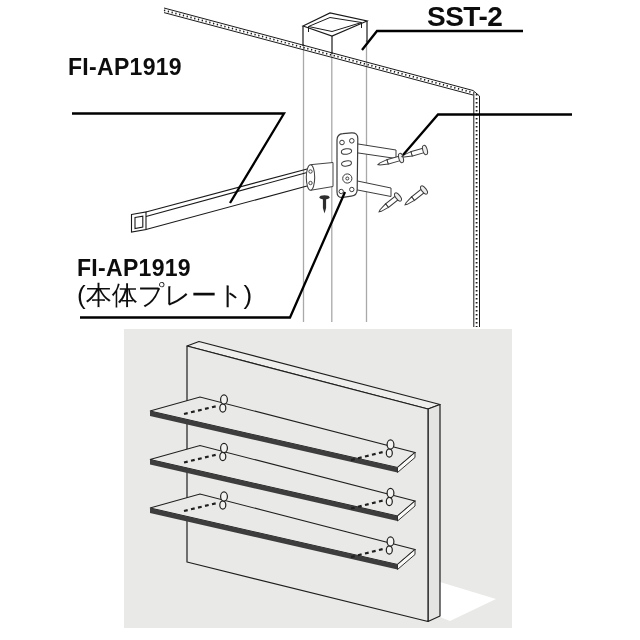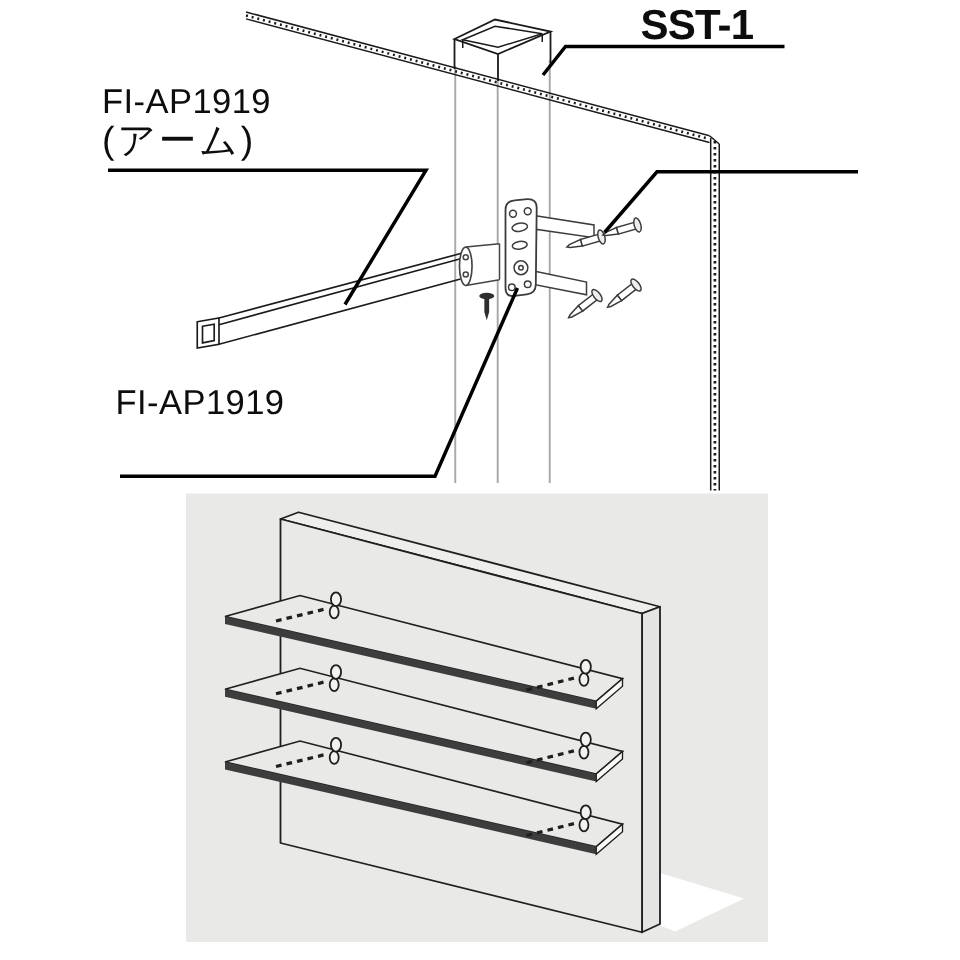--- a/index.html
+++ b/index.html
@@ -1,20 +1,20 @@
 <!DOCTYPE html>
 <html><head>
 <meta charset="utf-8">
 <style>
   html,body{margin:0;padding:0;background:#fff;}
   .stage{position:relative;width:640px;height:640px;background:#ffffff;overflow:hidden;
          font-family:"Liberation Sans",sans-serif;}
   .stage svg{position:absolute;left:0;top:0;}
   .lbl{position:absolute;color:#0d0d0d;white-space:nowrap;}
-  .lbl .code{font-weight:normal;font-size:23px;letter-spacing:.3px;line-height:24px;}
+  .lbl .code{font-weight:bold;font-size:23px;letter-spacing:.3px;line-height:24px;}
   .lbl .jp{font-weight:normal;font-size:25px;letter-spacing:2px;line-height:30px;}
   .lbl.big{font-weight:bold;font-size:28px;letter-spacing:-.5px;}
 </style>
 </head>
 <body>
 
 <div class="stage">
 
 <svg width="640" height="640" viewBox="0 0 640 640">
 
@@ -165,25 +165,25 @@
           <ellipse cx="389.3" cy="453" rx="3" ry="4.2"></ellipse>
           <ellipse cx="390.5" cy="444.5" rx="3.4" ry="4.6"></ellipse>
         </g>
       </g>
     </g>
   </g>
 </svg>
 
 <div class="lbl" style="left:68px;top:55px;">
   <div class="code">FI-AP1919</div>
-  <div class="jp">(アーム)</div>
 </div>
 
 <div class="lbl big" style="left:427px;top:1px;">
-  <span>SST-1</span>
+  <span>SST-2</span>
 </div>
 
 
 <div class="lbl" style="left:77px;top:256px;">
   <div class="code">FI-AP1919</div>
+  <div class="jp" style="font-size:26px;letter-spacing:0;">(本体プレート)</div>
 </div>
 
 </div>
 
 </body></html>

